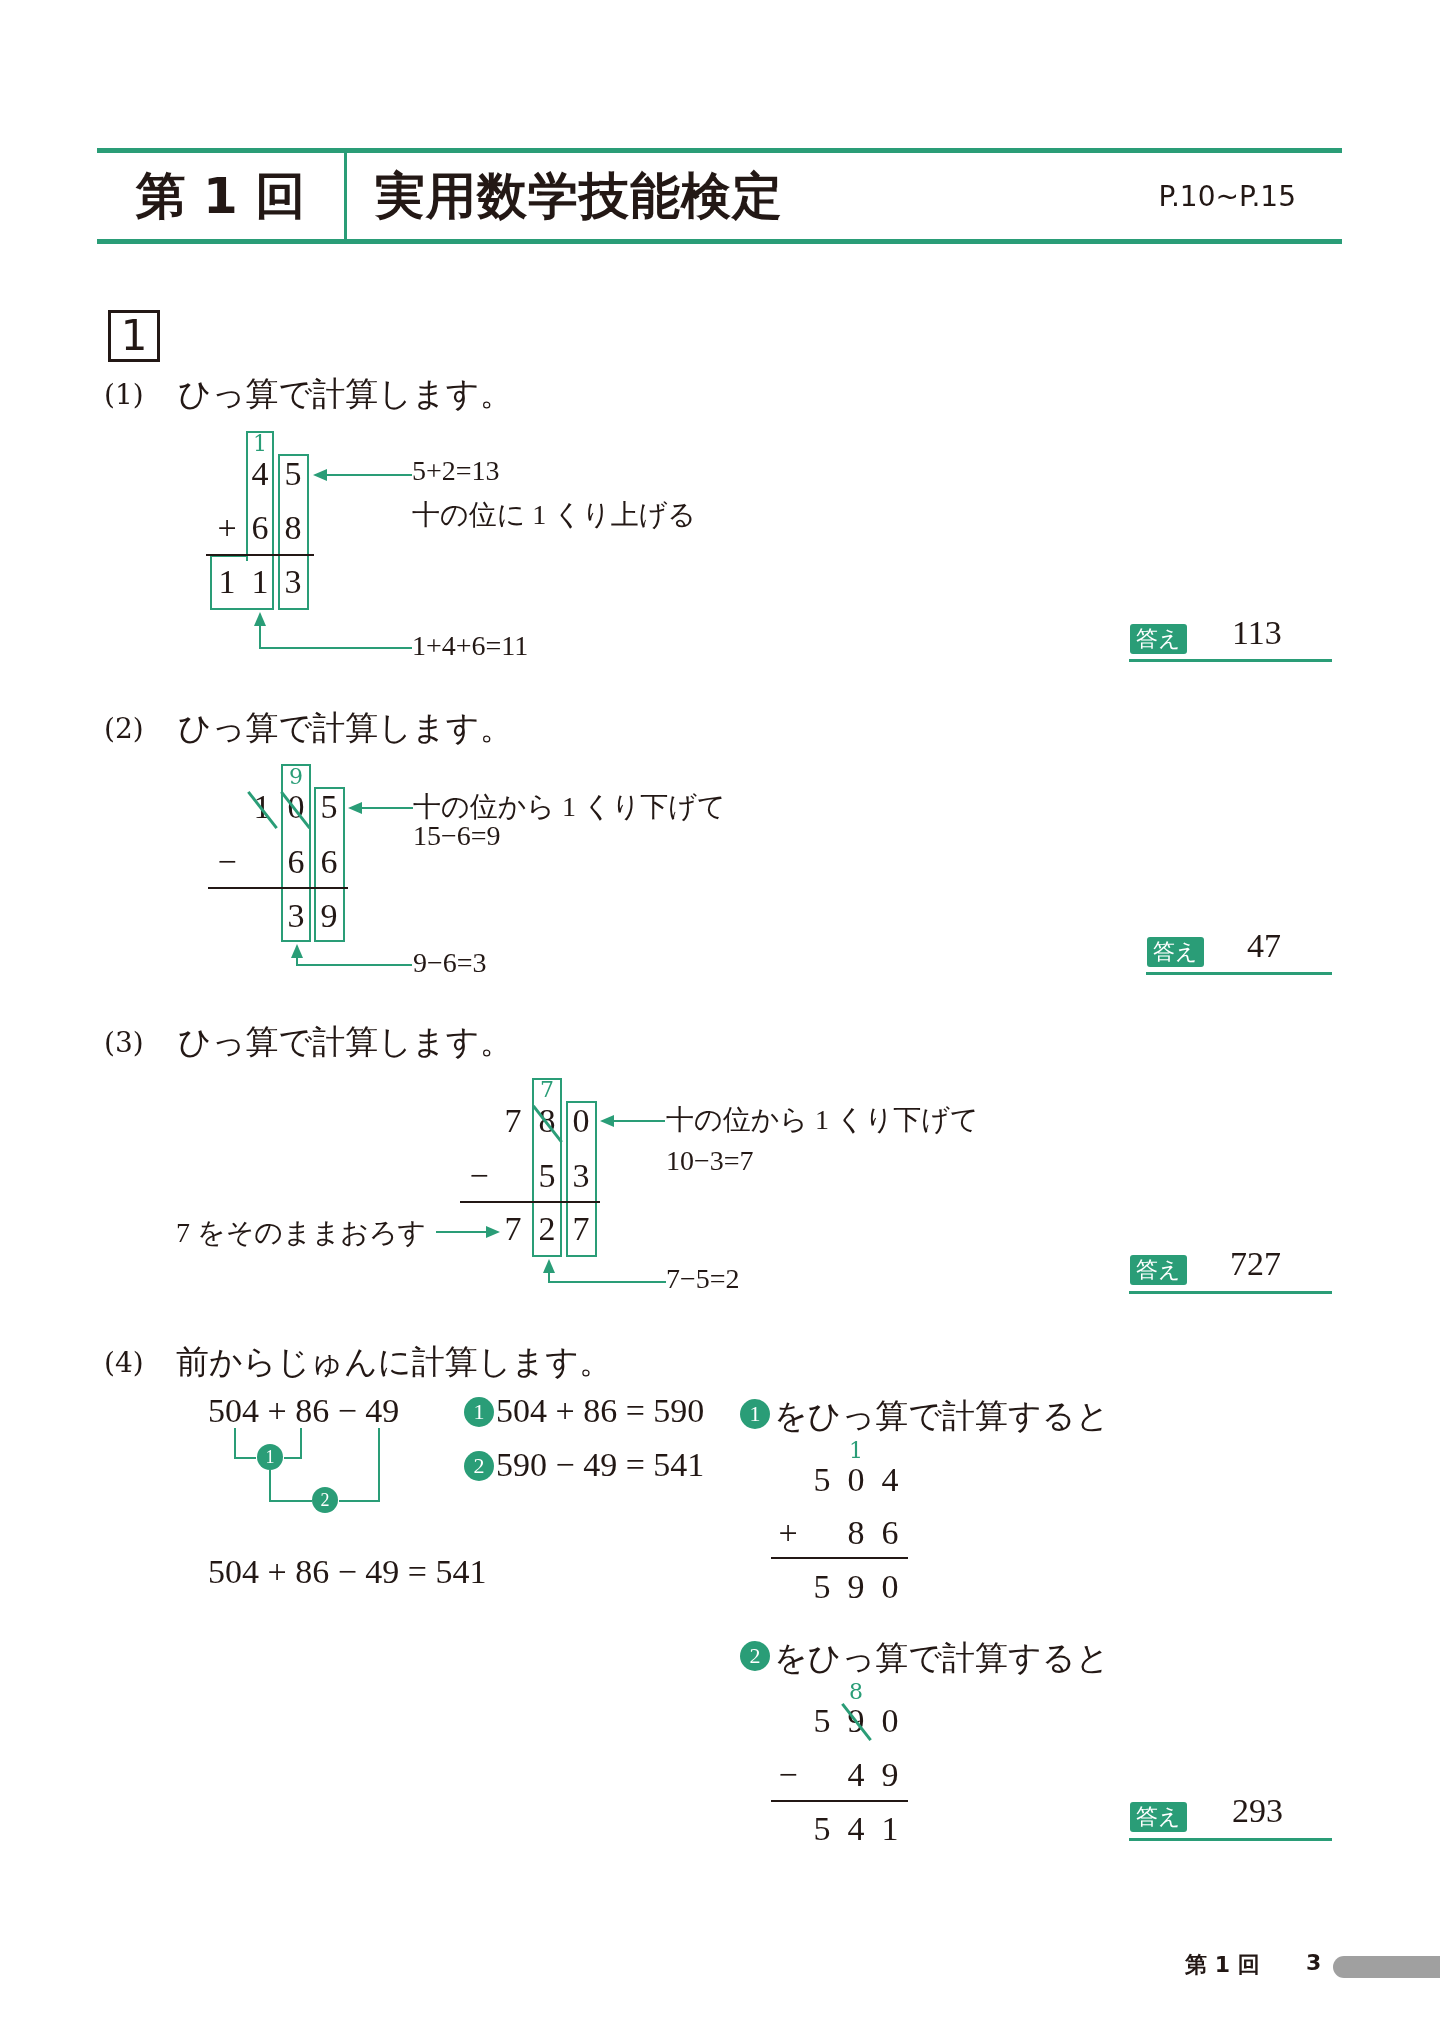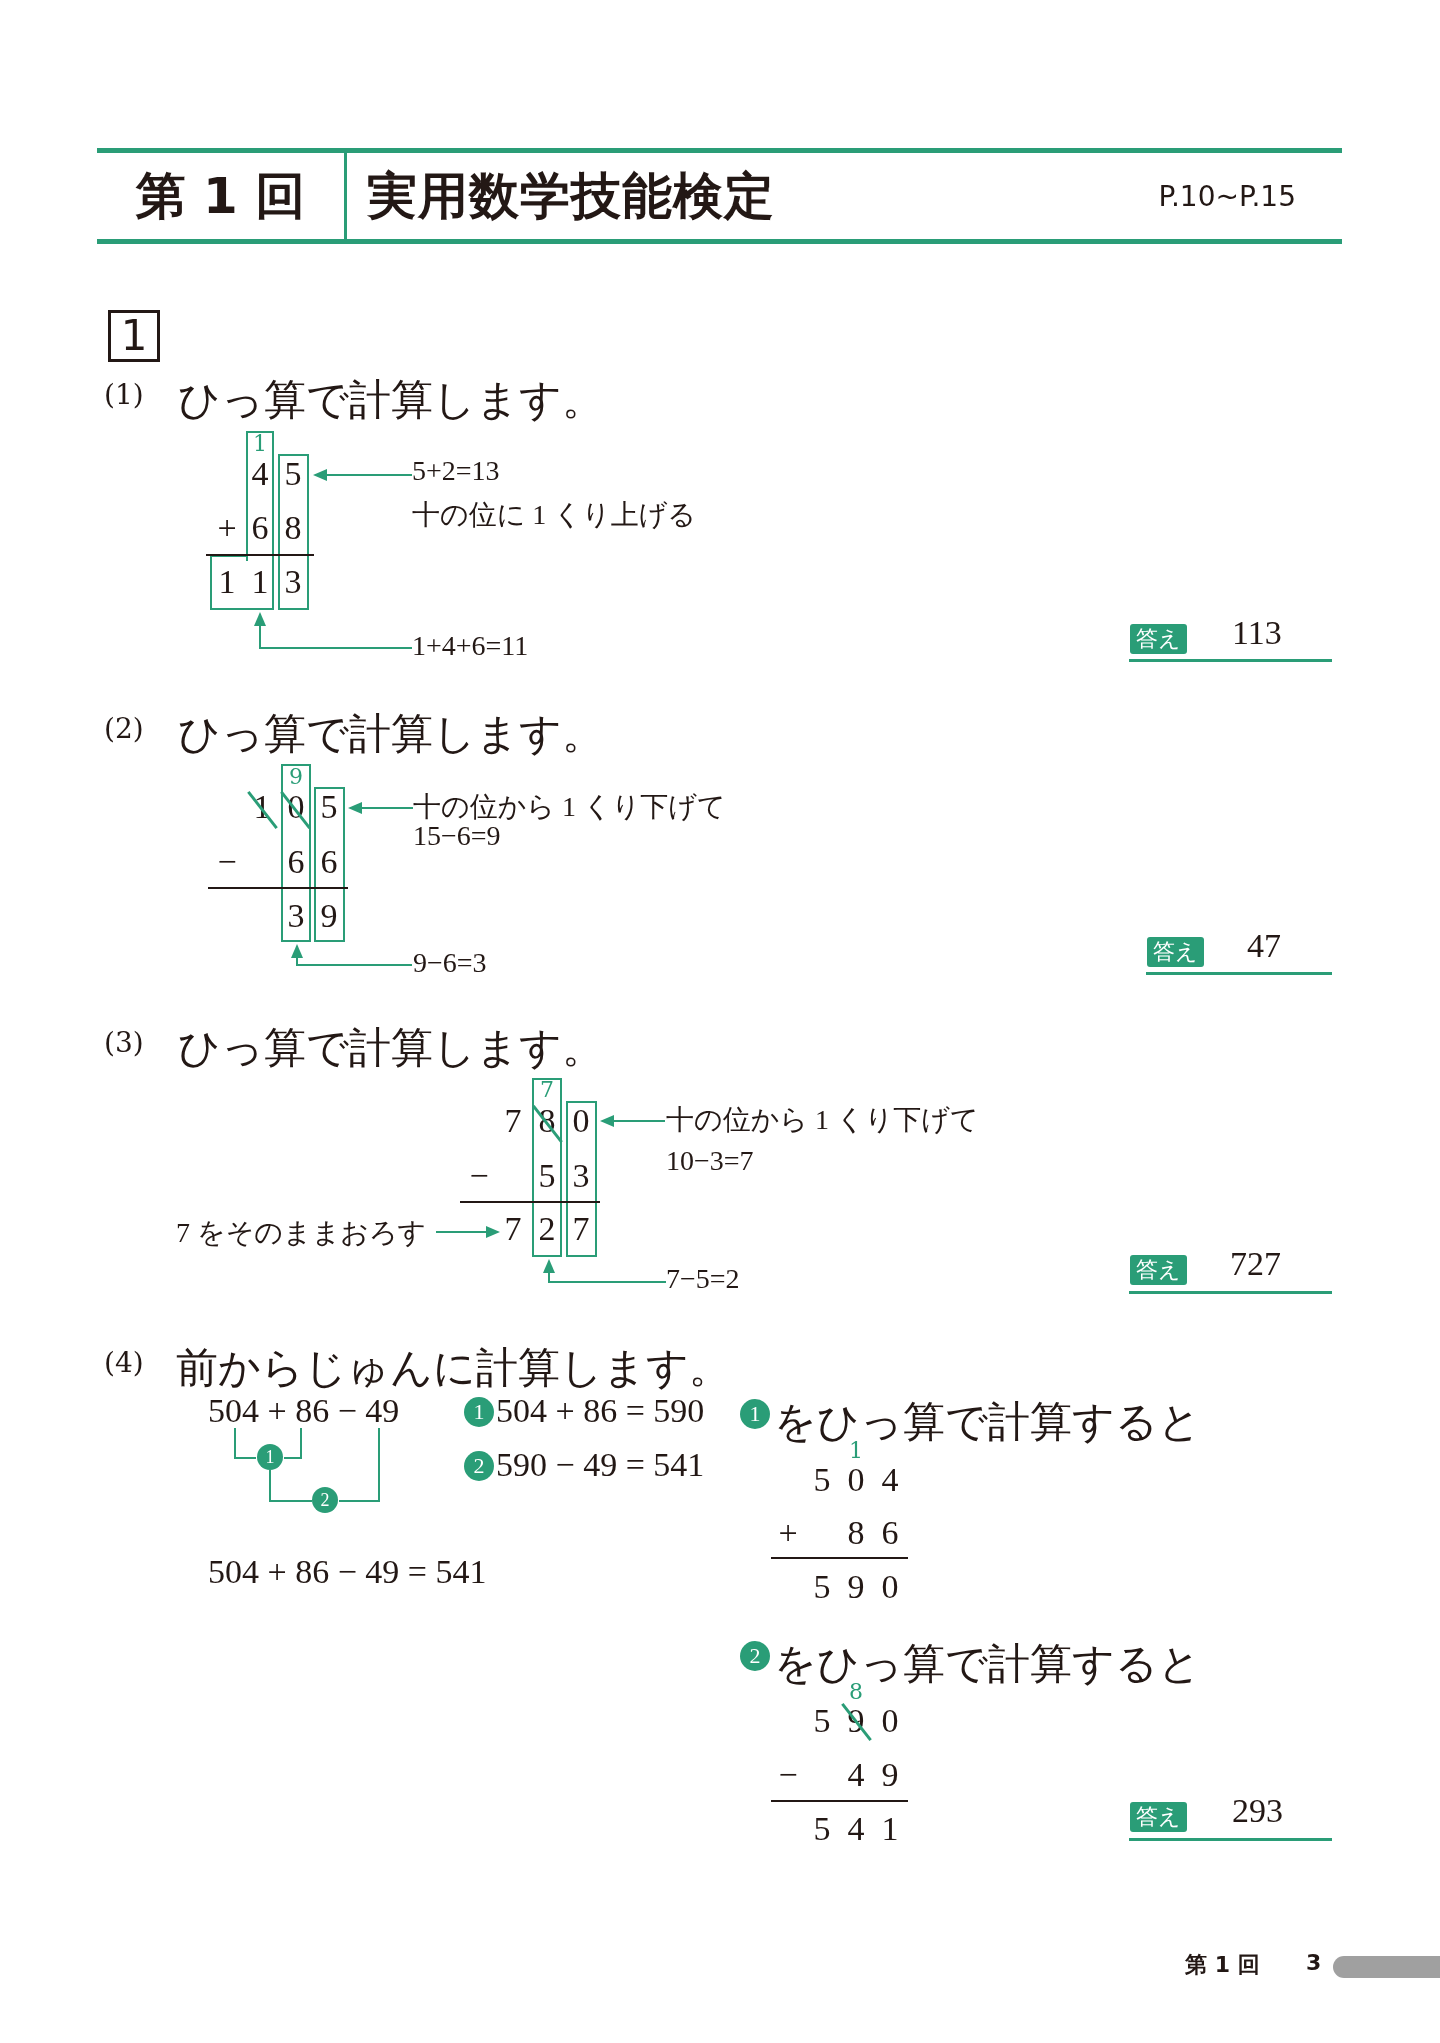--- a/index.html
+++ b/index.html
@@ -8,29 +8,29 @@
   .abs { position: absolute; }
   .serif { font-family: "Liberation Serif", "DejaVu Serif", serif; }
 
   
   .hdr { left: 97px; top: 148px; width: 1245px; height: 96px;
          border-top: 5px solid #2a9d77; border-bottom: 5px solid #2a9d77; box-sizing: border-box; display: flex; }
   .hdr .c { height: 100%; display: flex; align-items: center; box-sizing: border-box;
             font-family: "DejaVu Sans", sans-serif; font-weight: bold; }
   .hdr .c1 { width: 195px; background: #e0efe7; justify-content: center; font-size: 50px; border-right: 3px solid #2a9d77; }
   .hdr .c2 { width: 250px; justify-content: center; font-size: 50px; border-right: 3px solid #2a9d77; }
-  .hdr .c3 { flex: 1; padding-left: 20px; font-size: 50px; letter-spacing: 1px; }
+  .hdr .c3 { flex: 1; padding-left: 28px; font-size: 50px; letter-spacing: 1px; }
   .hdr .c4 { position: absolute; right: 46px; top: 0; height: 100%; display:flex; align-items:center;
              font-size: 28px; font-weight: normal; font-family: "DejaVu Sans", sans-serif; }
 
   .secnum { left: 108px; top: 310px; width: 52px; height: 52px; border: 3px solid #231815; box-sizing: border-box;
             font-family: "DejaVu Sans", sans-serif; font-size: 42px; display:flex; align-items:center; justify-content:center; line-height: 1; }
 
   .qlabel { font-size: 28px; }
-  .qtext { font-size: 42px; }
+  .qtext { font-size: 33px; }
   .d { font-size: 34px; width: 34px; text-align: center; line-height: 40px; }
   .note { font-size: 28px; white-space: nowrap; }
   .gbox { border: 2px solid #2a9d77; box-sizing: border-box; }
   .gline { background: #2a9d77; }
   .bline { background: #231815; }
   .carry { font-size: 22px; color: #2a9d77; width: 34px; text-align: center; }
   .arrow-l { width: 0; height: 0; border-top: 6px solid transparent; border-bottom: 6px solid transparent; border-right: 14px solid #2a9d77; }
   .arrow-r { width: 0; height: 0; border-top: 6px solid transparent; border-bottom: 6px solid transparent; border-left: 14px solid #2a9d77; }
   .arrow-u { width: 0; height: 0; border-left: 6px solid transparent; border-right: 6px solid transparent; border-bottom: 14px solid #2a9d77; }
   .slash { width: 3px; height: 46px; background: #2a9d77; transform: rotate(-38deg); transform-origin: center; }

